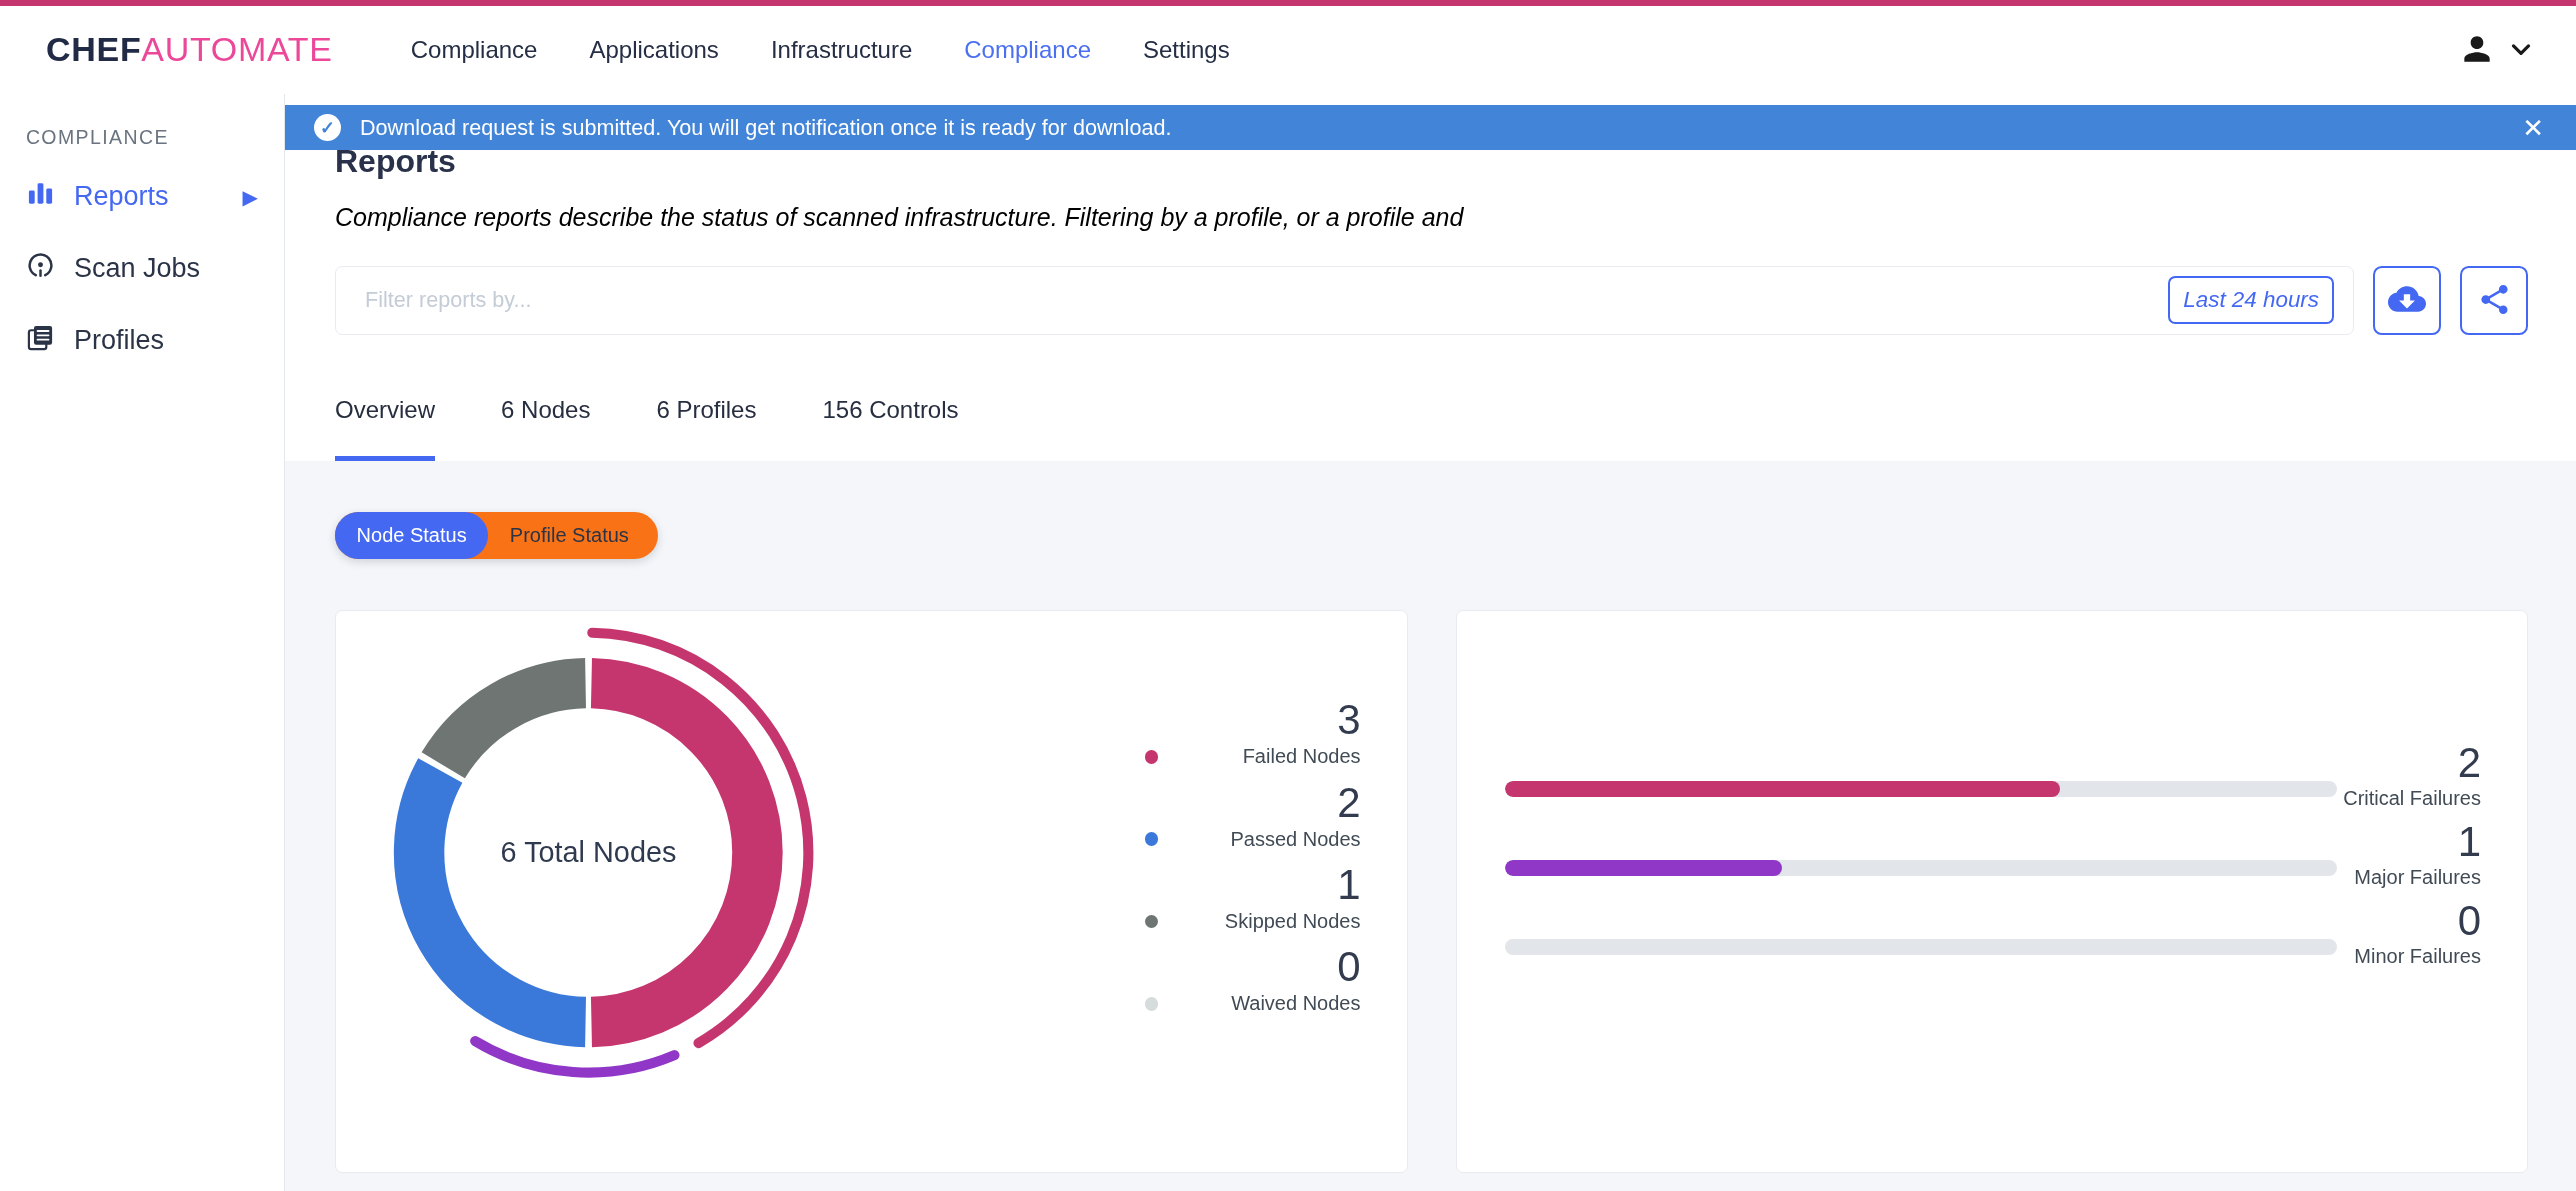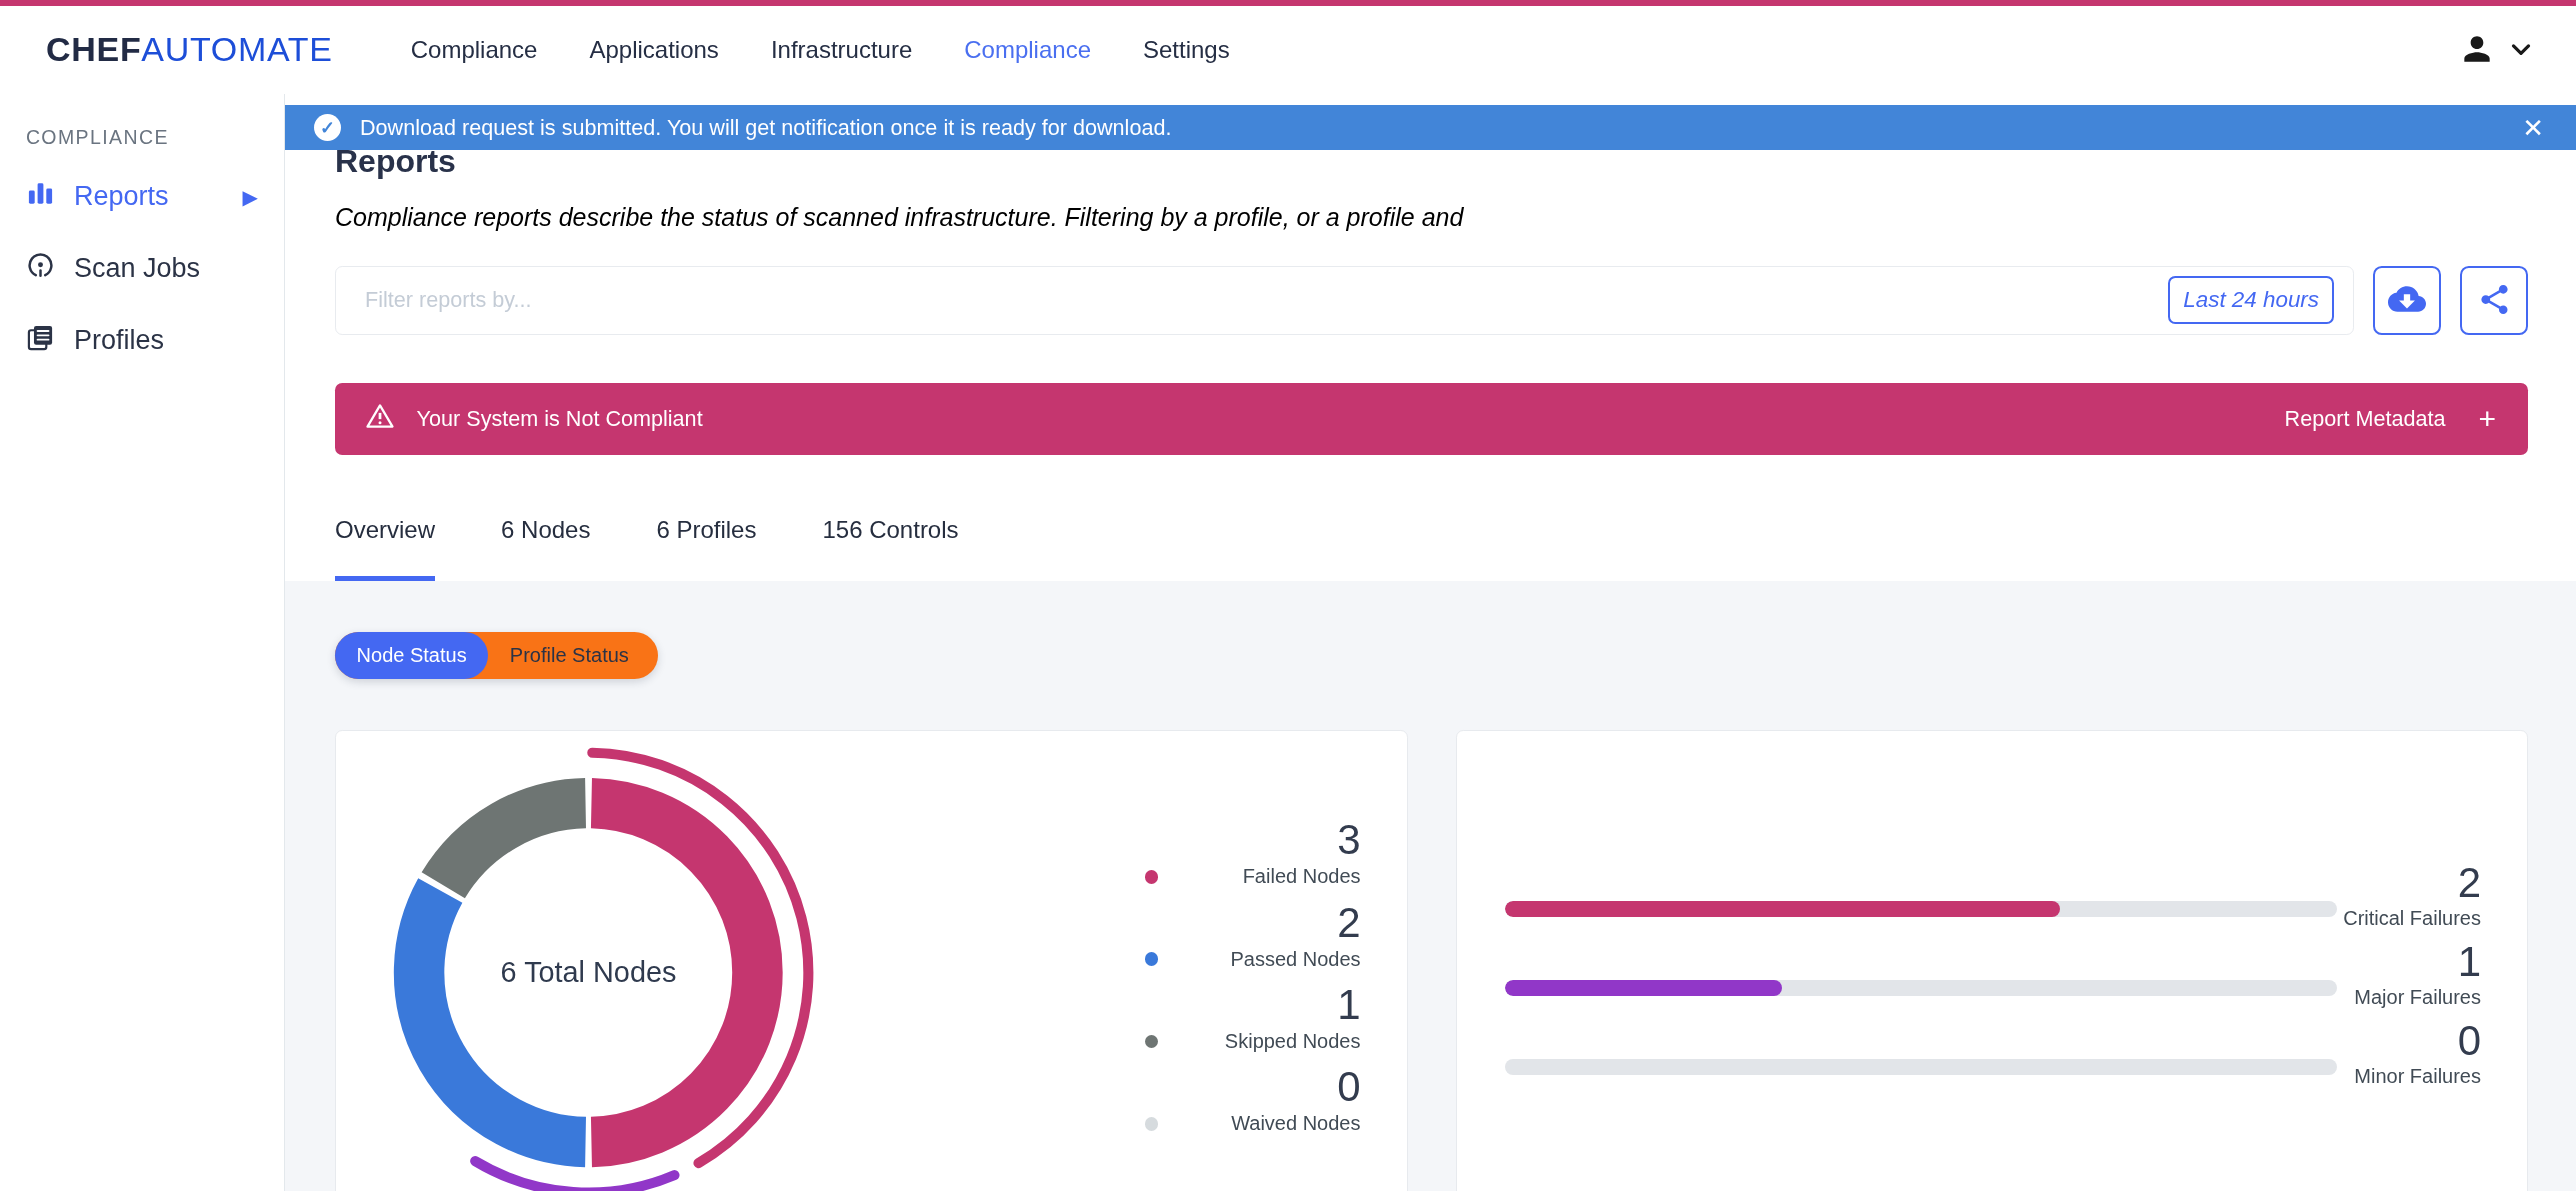--- a/index.html
+++ b/index.html
@@ -4,21 +4,21 @@
 <style>
   * { box-sizing: border-box; margin: 0; padding: 0; }
   html,body { width:2576px; height:1191px; overflow:hidden; background:#fff;
               font-family:"Liberation Sans", sans-serif; }
 
   
   .top-strip { height:5.8px; background:#c5366f; }
   .app-header { height:88px; display:flex; align-items:center; padding:0 40px 0 46px; background:#fff; }
   .logo { font-size:34px; letter-spacing:0.7px; white-space:nowrap; }
   .logo .chef { color:#222b45; font-weight:800; }
-  .logo .automate { color:#1d4ed8; font-weight:500; }
+  .logo .automate { color:#ec4899; font-weight:500; }
   .main-nav { display:flex; margin-left:52px; }
   .nav-item { font-size:24px; color:#252e44; padding:17.3px 26px; cursor:pointer; white-space:nowrap; }
   .nav-item.active { color:#4a6ff0; }
   .header-right { margin-left:auto; display:flex; align-items:center; gap:10px; }
 
   
   .notify-banner { position:absolute; left:285px; right:0; top:105px; height:45px; z-index:10;
                    background:#4285d8; color:#fff; display:flex; align-items:center;
                    padding:0 32px 0 29px; font-size:21.6px; gap:19px; }
   .check-circle { width:27px; height:27px; border-radius:50%; background:#fff; color:#4285d8;
@@ -198,34 +198,20 @@
         </div>
         <div class="icon-btn">
           <span>
             <svg width="35" height="35" viewBox="0 0 24 24">
                 <path fill="#4468f2" d="M18 16.08c-.76 0-1.44.3-1.96.77L8.91 12.7c.05-.23.09-.46.09-.7s-.04-.47-.09-.7l7.05-4.11c.54.5 1.25.81 2.04.81 1.66 0 3-1.34 3-3s-1.34-3-3-3-3 1.34-3 3c0 .24.04.47.09.7L8.04 9.81C7.5 9.31 6.79 9 6 9c-1.66 0-3 1.34-3 3s1.34 3 3 3c.79 0 1.5-.31 2.04-.81l7.12 4.16c-.05.21-.08.43-.08.65 0 1.61 1.31 2.92 2.92 2.92s2.92-1.31 2.92-2.92-1.31-2.92-2.92-2.92z"></path>
               </svg>
           </span>
         </div>
       </div>
 
-      <div class="compliance-banner">
-        <span>
-          <svg width="30" height="30" viewBox="0 0 24 24" fill="none" stroke="#fff" stroke-width="1.8" stroke-linejoin="round">
-              <polygon points="12,3.5 22,20.5 2,20.5"></polygon>
-              <line x1="12" y1="9.5" x2="12" y2="14.5" stroke-width="2.2"></line>
-              <circle cx="12" cy="17.4" r="1.2" fill="#fff" stroke="none"></circle>
-            </svg>
-        </span>
-        <span>Your System is Not Compliant</span>
-        <span class="cb-right">
-          <span>Report Metadata</span>
-          <span class="cb-plus">+</span>
-        </span>
-      </div>
 
       <div class="tabs">
         <div class="tab active">Overview</div>
         <div class="tab">6 Nodes</div>
         <div class="tab">6 Profiles</div>
         <div class="tab">156 Controls</div>
       </div>
     </section>
 
     <section class="main-gray">

